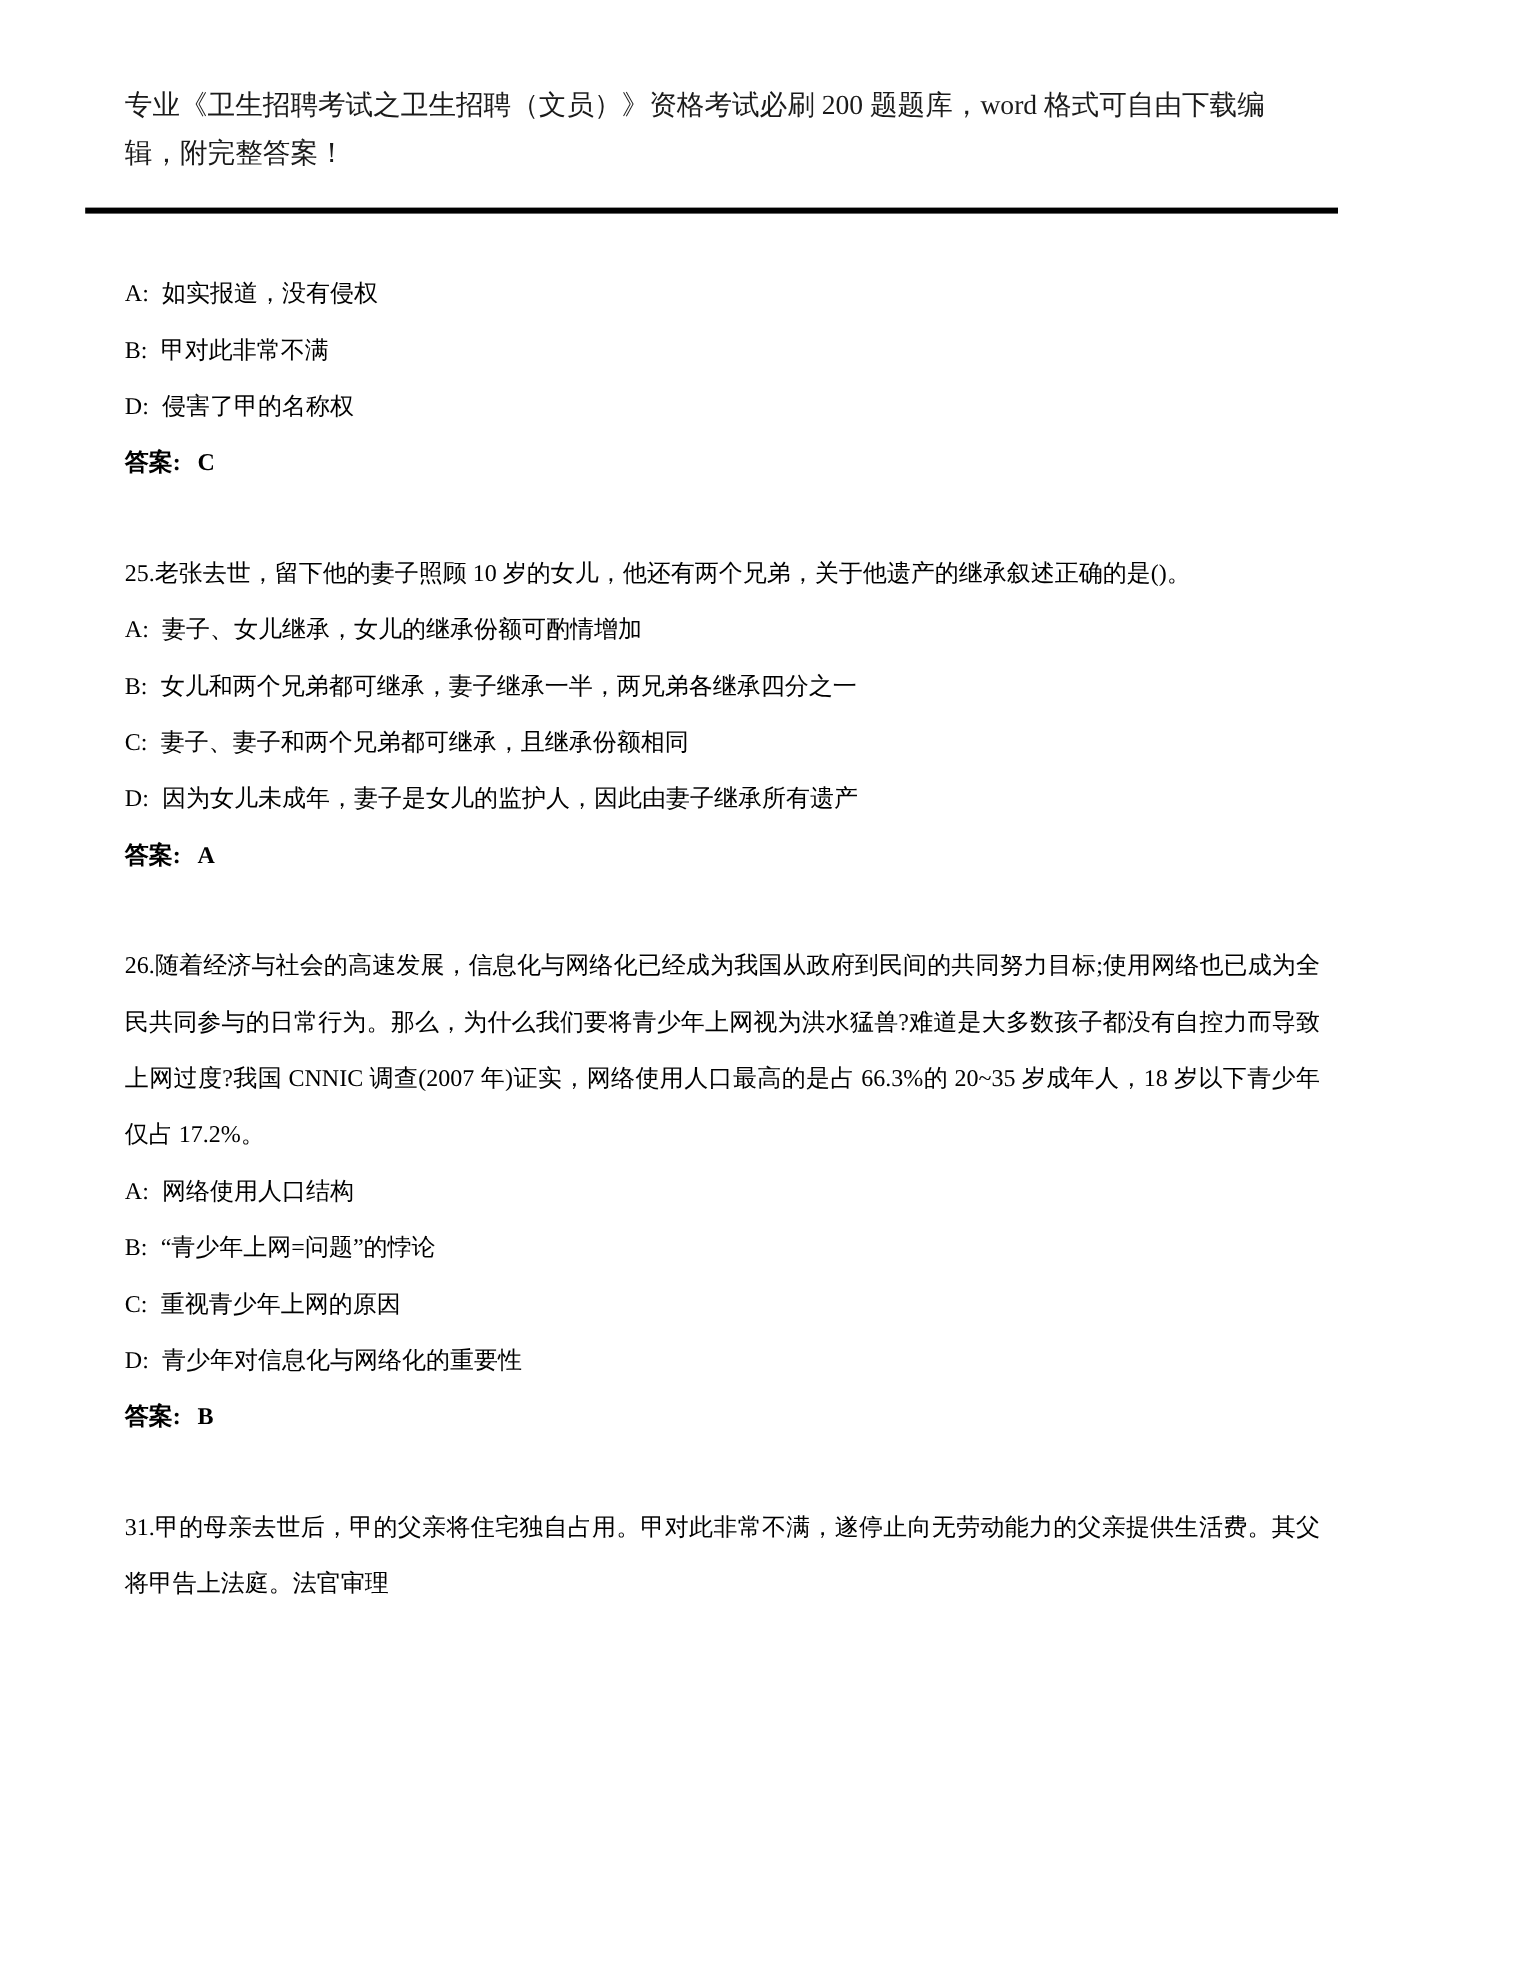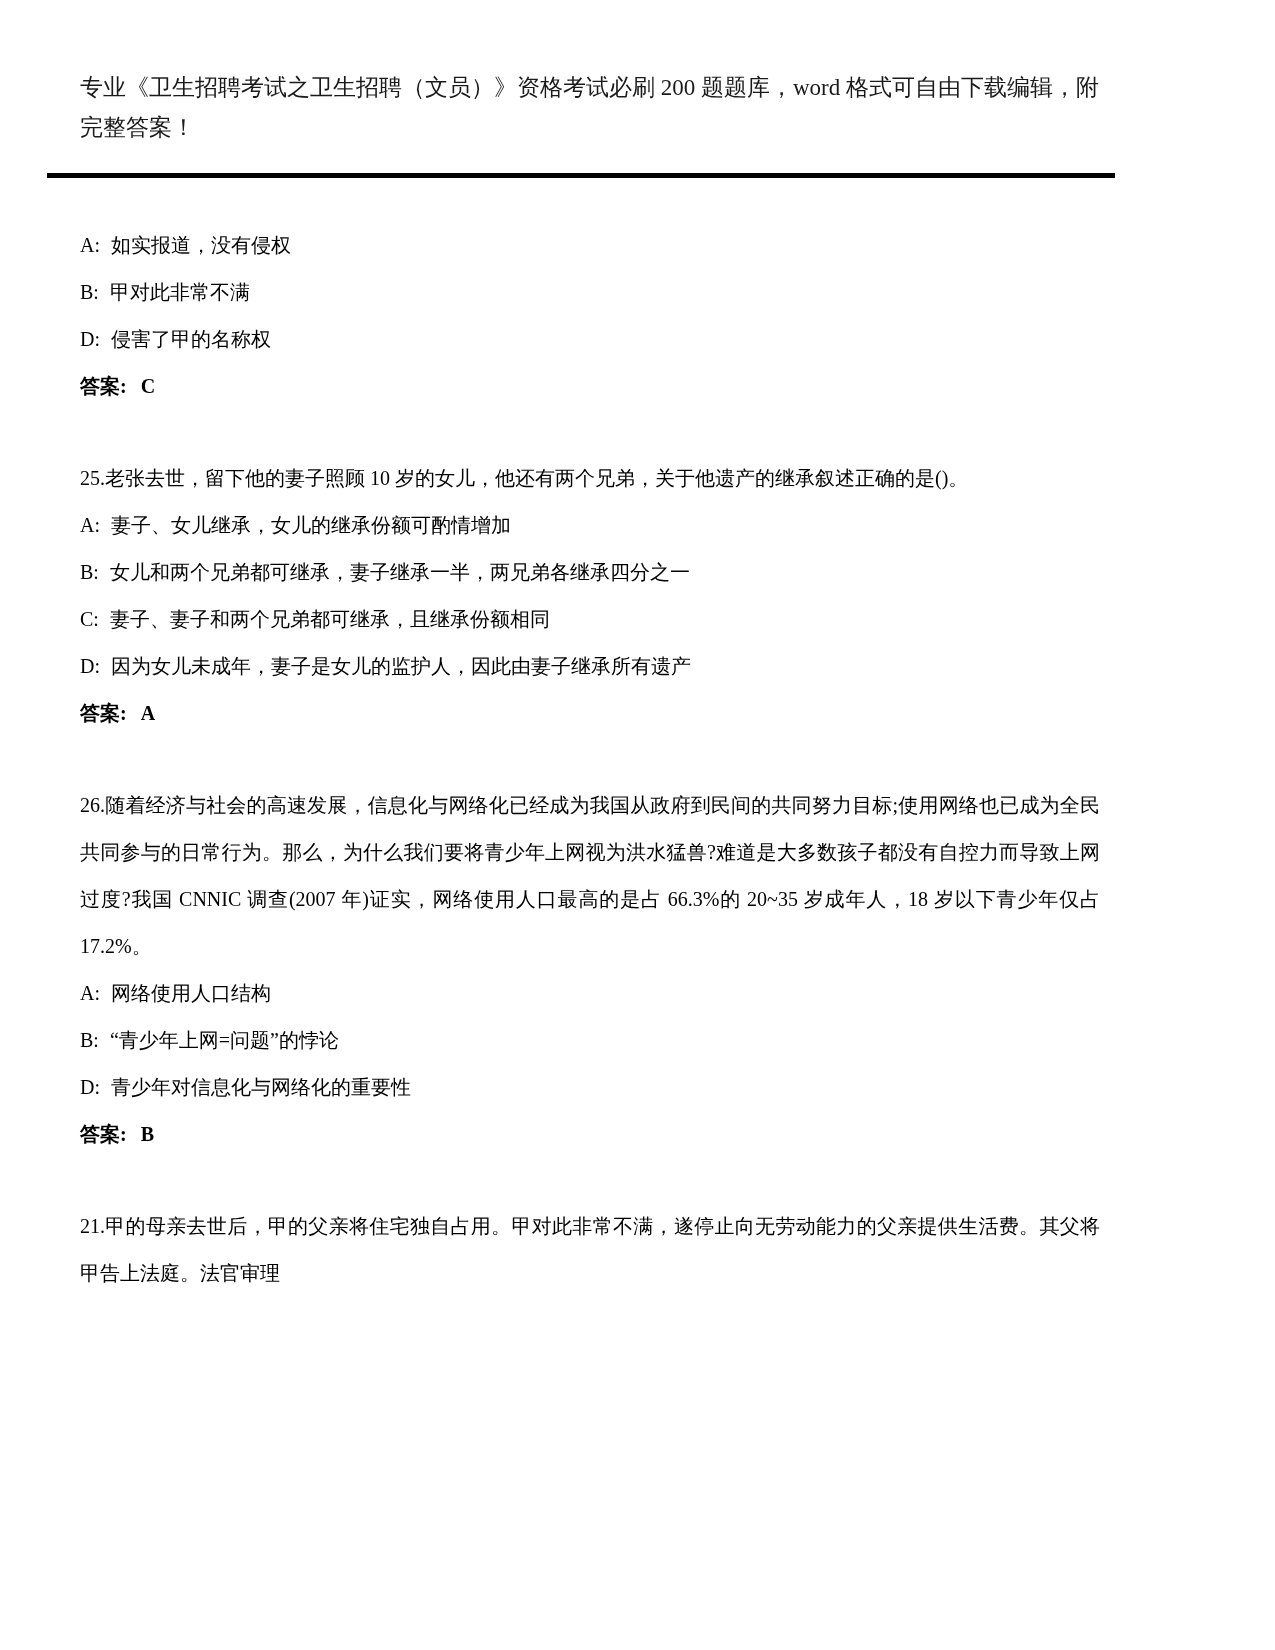--- a/index.html
+++ b/index.html
@@ -5,21 +5,21 @@
   * { box-sizing: border-box; }
   html, body { margin: 0; padding: 0; background: #ffffff; }
   .page {
     position: relative;
     width: 1275px;
     height: 1650px;
     margin: 0 auto;
     background: #ffffff;
     color: #000000;
     font-family: "Liberation Serif", "DejaVu Serif", serif;
-    padding: 0 175px 0 80px;
+    padding: 0 175px 0 104px;
     overflow: hidden;
   }
   .header { padding-top: 68px; }
   .header-text {
     margin: 0;
     font-size: 23px;
     line-height: 40px;
     color: #1a1a1a;
   }
   .header-rule {
@@ -68,22 +68,23 @@
       <p class="option"><span class="opt-label">B:</span><span>女儿和两个兄弟都可继承，妻子继承一半，两兄弟各继承四分之一</span></p>
       <p class="option"><span class="opt-label">C:</span><span>妻子、妻子和两个兄弟都可继承，且继承份额相同</span></p>
       <p class="option"><span class="opt-label">D:</span><span>因为女儿未成年，妻子是女儿的监护人，因此由妻子继承所有遗产</span></p>
       <p class="answer"><span class="answer-label">答案:</span><span>A</span></p>
     </section>
 
     <section class="qblock">
       <p class="stem">26.随着经济与社会的高速发展，信息化与网络化已经成为我国从政府到民间的共同努力目标;使用网络也已成为全民共同参与的日常行为。那么，为什么我们要将青少年上网视为洪水猛兽?难道是大多数孩子都没有自控力而导致上网过度?我国 CNNIC 调查(2007 年)证实，网络使用人口最高的是占 66.3%的 20~35 岁成年人，18 岁以下青少年仅占 17.2%。</p>
       <p class="option"><span class="opt-label">A:</span><span>网络使用人口结构</span></p>
       <p class="option"><span class="opt-label">B:</span><span>“青少年上网=问题”的悖论</span></p>
+      <p class="option"><span class="opt-label">C:</span><span>重视青少年上网的原因</span></p>
       <p class="option"><span class="opt-label">D:</span><span>青少年对信息化与网络化的重要性</span></p>
       <p class="answer"><span class="answer-label">答案:</span><span>B</span></p>
     </section>
 
     <section class="qblock">
-      <p class="stem">21.甲的母亲去世后，甲的父亲将住宅独自占用。甲对此非常不满，遂停止向无劳动能力的父亲提供生活费。其父将甲告上法庭。法官审理</p>
+      <p class="stem">31.甲的母亲去世后，甲的父亲将住宅独自占用。甲对此非常不满，遂停止向无劳动能力的父亲提供生活费。其父将甲告上法庭。法官审理</p>
     </section>
 
   </div>
 </div>
 
 </body></html>

